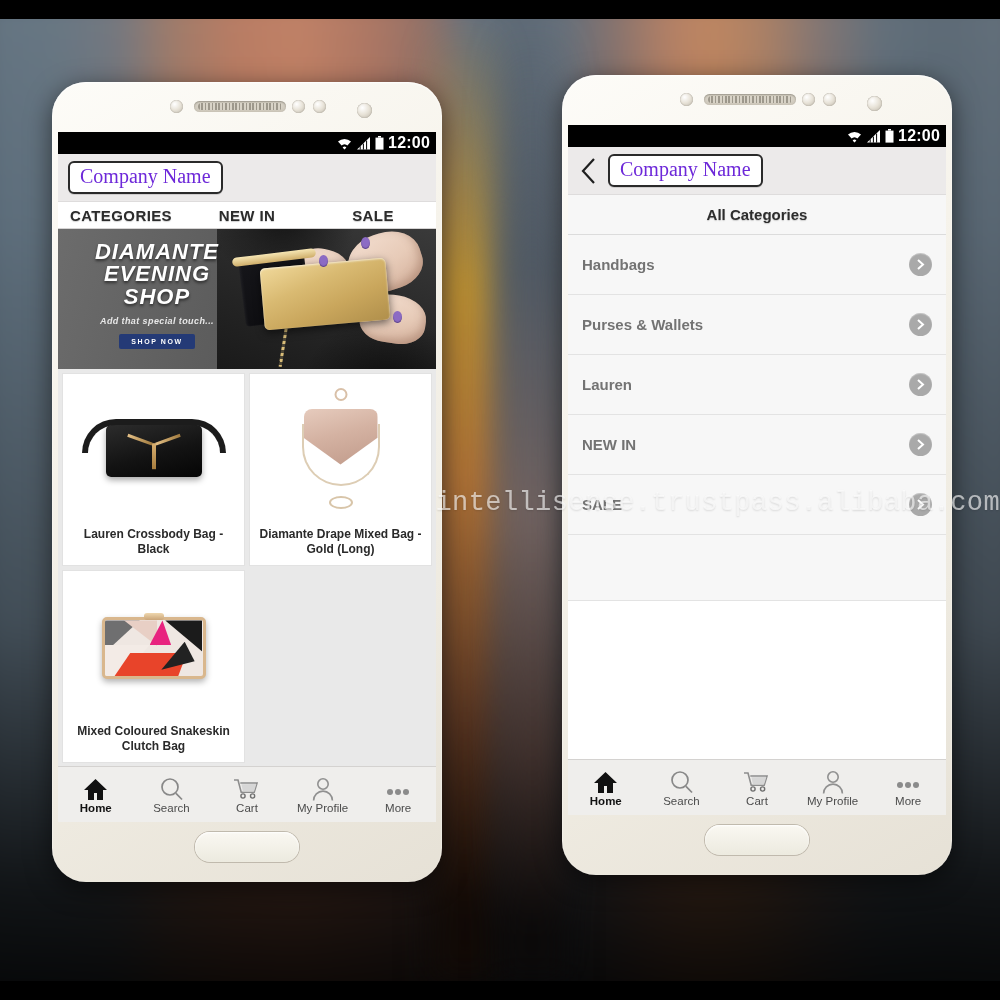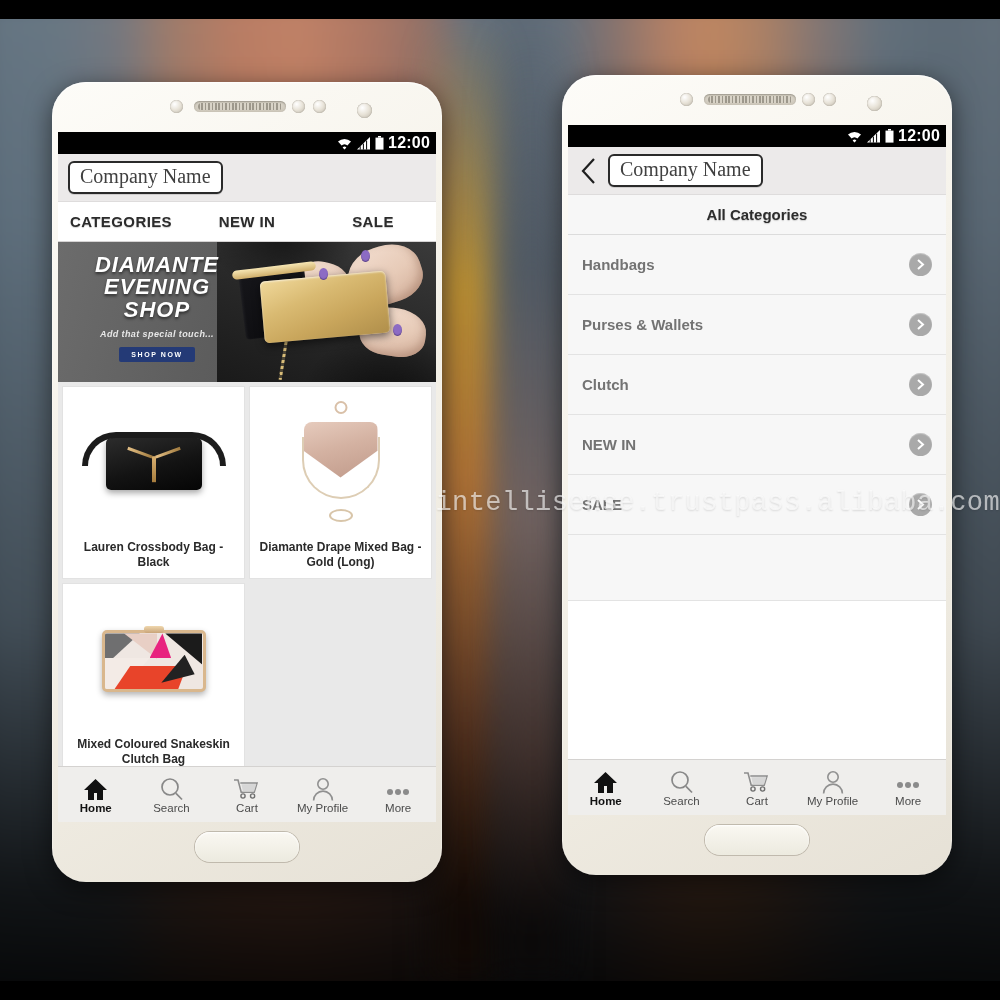--- a/index.html
+++ b/index.html
@@ -129,28 +129,28 @@
     display:flex; align-items:center; padding:0 10px; gap:8px;
     border-bottom:1px solid #dedcdc;
   }
   .back-chevron {
     width:22px; height:30px; flex:none; cursor:pointer;
     display:flex; align-items:center; justify-content:center;
   }
   .company-box {
     border:2px solid #2a2a2a; border-radius:6px;
     padding:2px 10px 4px; background:#fff;
-    font-size:20px; color:#404040; line-height:1.15;
+    font-size:20px; color:#6d28d9; line-height:1.15;
     font-family:"Liberation Serif", serif;
     box-shadow:0 1px 0 rgba(0,0,0,.12);
   }
 
   
   .tabs {
-    height:40px; background:#fff; display:flex;
+    height:27px; background:#fff; display:flex;
     align-items:center; border-bottom:1px solid #d6d4d4;
   }
   .tab {
     flex:1; text-align:center; font-size:15px; font-weight:700;
     color:#2b2b2b; letter-spacing:.4px; cursor:pointer;
     text-shadow:0 1px 1px rgba(150,150,150,.45);
   }
 
   
   .hero {
@@ -588,21 +588,21 @@
       </div>
       <div class="cat-row">
         <span class="cat-label">Purses &amp; Wallets</span>
         <span class="cat-arrow">
           <svg width="11" height="13" viewBox="0 0 11 13">
               <path d="M3 2 8 6.5 3 11" fill="none" stroke="#fff" stroke-width="2"></path>
             </svg>
         </span>
       </div>
       <div class="cat-row">
-        <span class="cat-label">Clutch</span>
+        <span class="cat-label">Lauren</span>
         <span class="cat-arrow">
           <svg width="11" height="13" viewBox="0 0 11 13">
               <path d="M3 2 8 6.5 3 11" fill="none" stroke="#fff" stroke-width="2"></path>
             </svg>
         </span>
       </div>
       <div class="cat-row">
         <span class="cat-label">NEW IN</span>
         <span class="cat-arrow">
           <svg width="11" height="13" viewBox="0 0 11 13">

